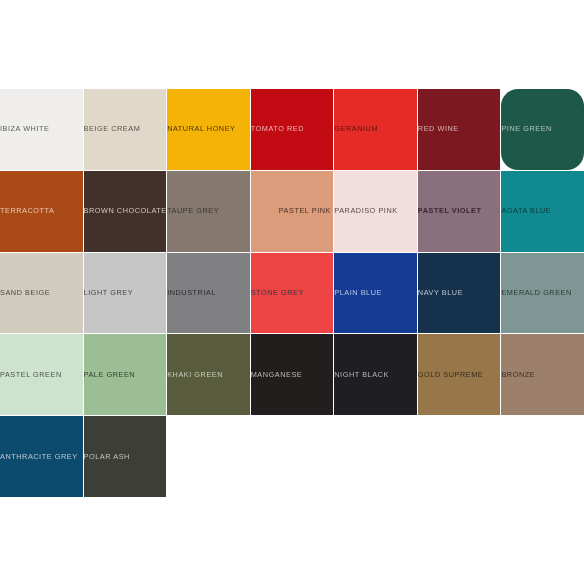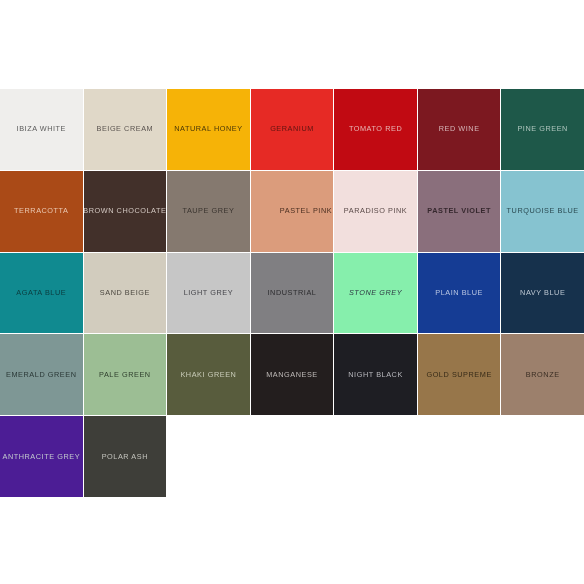--- a/index.html
+++ b/index.html
@@ -23,21 +23,21 @@
     display: grid;
     grid-template-columns: repeat(7, 1fr);
     grid-auto-rows: 80.8px;
     gap: 1px;
     background: transparent;
   }
   .swatch {
     position: relative;
     display: flex;
     align-items: center;
-    justify-content: center;
+    justify-content: flex-start;
     box-sizing: border-box;
     overflow: hidden;
   }
   .swatch-label {
     font-family: "Liberation Sans", sans-serif;
     font-size: 7.3px;
     letter-spacing: 0.55px;
     line-height: 1.1;
     text-align: center;
     text-transform: uppercase;
@@ -54,96 +54,96 @@
 <div id="swatch-board">
     <div class="swatch" style="background: rgb(239, 238, 236);">
       <span class="swatch-label" style="color: rgb(91, 91, 91);">IBIZA WHITE</span>
     </div>
     <div class="swatch" style="background: rgb(224, 216, 200);">
       <span class="swatch-label" style="color: rgb(91, 84, 80);">BEIGE CREAM</span>
     </div>
     <div class="swatch" style="background: rgb(246, 179, 7);">
       <span class="swatch-label" style="color: rgb(74, 55, 8);">NATURAL HONEY</span>
     </div>
+    <div class="swatch" style="background: rgb(193, 10, 18);">
+      <span class="swatch-label" style="color: rgb(232, 182, 181);">TOMATO RED</span>
+    </div>
     <div class="swatch" style="background: rgb(230, 42, 37);">
       <span class="swatch-label" style="color: rgb(94, 20, 17);">GERANIUM</span>
-    </div>
-    <div class="swatch" style="background: rgb(193, 10, 18);">
-      <span class="swatch-label" style="color: rgb(232, 182, 181);">TOMATO RED</span>
     </div>
     <div class="swatch" style="background: rgb(124, 24, 32);">
       <span class="swatch-label" style="color: rgb(214, 182, 184);">RED WINE</span>
     </div>
-    <div class="swatch" style="background: rgb(30, 88, 73);">
+    <div class="swatch" style="background: rgb(30, 88, 73); border-radius: 17px;">
       <span class="swatch-label" style="color: rgb(175, 198, 190);">PINE GREEN</span>
     </div>
     <div class="swatch" style="background: rgb(170, 74, 23);">
       <span class="swatch-label" style="color: rgb(235, 201, 179);">TERRACOTTA</span>
     </div>
     <div class="swatch" style="background: rgb(66, 48, 42);">
       <span class="swatch-label" style="color: rgb(211, 200, 194);">BROWN CHOCOLATE</span>
     </div>
     <div class="swatch" style="background: rgb(133, 121, 111);">
       <span class="swatch-label" style="color: rgb(58, 52, 47);">TAUPE GREY</span>
     </div>
     <div class="swatch" style="background: rgb(219, 156, 124);">
       <span class="swatch-label" style="color: rgb(74, 46, 32); padding-left: 28px;">PASTEL PINK</span>
     </div>
     <div class="swatch" style="background: rgb(242, 223, 221);">
       <span class="swatch-label" style="color: rgb(90, 74, 72);">PARADISO PINK</span>
     </div>
     <div class="swatch" style="background: rgb(138, 111, 124); font-weight: bold;">
       <span class="swatch-label" style="color: rgb(54, 40, 46);">PASTEL VIOLET</span>
     </div>
-    <div class="swatch" style="background: rgb(134, 195, 208);">
-      <span class="swatch-label" style="color: rgb(43, 75, 83);">TURQUOISE BLUE</span>
-    </div>
     <div class="swatch" style="background: rgb(16, 138, 144);">
       <span class="swatch-label" style="color: rgb(11, 59, 62);">AGATA BLUE</span>
     </div>
     <div class="swatch" style="background: rgb(210, 204, 190);">
       <span class="swatch-label" style="color: rgb(76, 72, 64);">SAND BEIGE</span>
     </div>
     <div class="swatch" style="background: rgb(198, 198, 198);">
       <span class="swatch-label" style="color: rgb(68, 68, 74);">LIGHT GREY</span>
     </div>
     <div class="swatch" style="background: rgb(128, 127, 130);">
       <span class="swatch-label" style="color: rgb(43, 43, 46);">INDUSTRIAL</span>
     </div>
-    <div class="swatch" style="background: #86efac; font-style: italic;">
+    <div class="swatch" style="background: #ef4444;">
       <span class="swatch-label" style="color: rgb(46, 58, 68);">STONE GREY</span>
     </div>
     <div class="swatch" style="background: rgb(21, 60, 148);">
       <span class="swatch-label" style="color: rgb(185, 198, 226);">PLAIN BLUE</span>
     </div>
     <div class="swatch" style="background: rgb(22, 49, 76);">
       <span class="swatch-label" style="color: rgb(188, 199, 210);">NAVY BLUE</span>
     </div>
     <div class="swatch" style="background: rgb(126, 151, 149);">
       <span class="swatch-label" style="color: rgb(42, 56, 54);">EMERALD GREEN</span>
+    </div>
+    <div class="swatch" style="background: rgb(206, 227, 205);">
+      <span class="swatch-label" style="color: rgb(72, 84, 74);">PASTEL GREEN</span>
     </div>
     <div class="swatch" style="background: rgb(156, 190, 148);">
       <span class="swatch-label" style="color: rgb(47, 63, 45);">PALE GREEN</span>
     </div>
     <div class="swatch" style="background: rgb(88, 92, 61);">
       <span class="swatch-label" style="color: rgb(201, 204, 185);">KHAKI GREEN</span>
     </div>
     <div class="swatch" style="background: rgb(35, 30, 30);">
       <span class="swatch-label" style="color: rgb(190, 185, 183);">MANGANESE</span>
     </div>
     <div class="swatch" style="background: rgb(30, 30, 35);">
       <span class="swatch-label" style="color: rgb(184, 184, 189);">NIGHT BLACK</span>
     </div>
     <div class="swatch" style="background: rgb(151, 118, 74);">
       <span class="swatch-label" style="color: rgb(55, 43, 24);">GOLD SUPREME</span>
     </div>
     <div class="swatch" style="background: rgb(156, 128, 108);">
       <span class="swatch-label" style="color: rgb(58, 45, 35);">BRONZE</span>
     </div>
-    <div class="swatch" style="background: #4c1d95;">
+    <div class="swatch" style="background: #0c4a6e;">
       <span class="swatch-label" style="color: rgb(194, 201, 206);">ANTHRACITE GREY</span>
     </div>
     <div class="swatch" style="background: rgb(62, 62, 57);">
       <span class="swatch-label" style="color: rgb(195, 195, 189);">POLAR ASH</span>
     </div>
     <div class="swatch empty"></div>
     <div class="swatch empty"></div>
     <div class="swatch empty"></div>
   </div>
 

